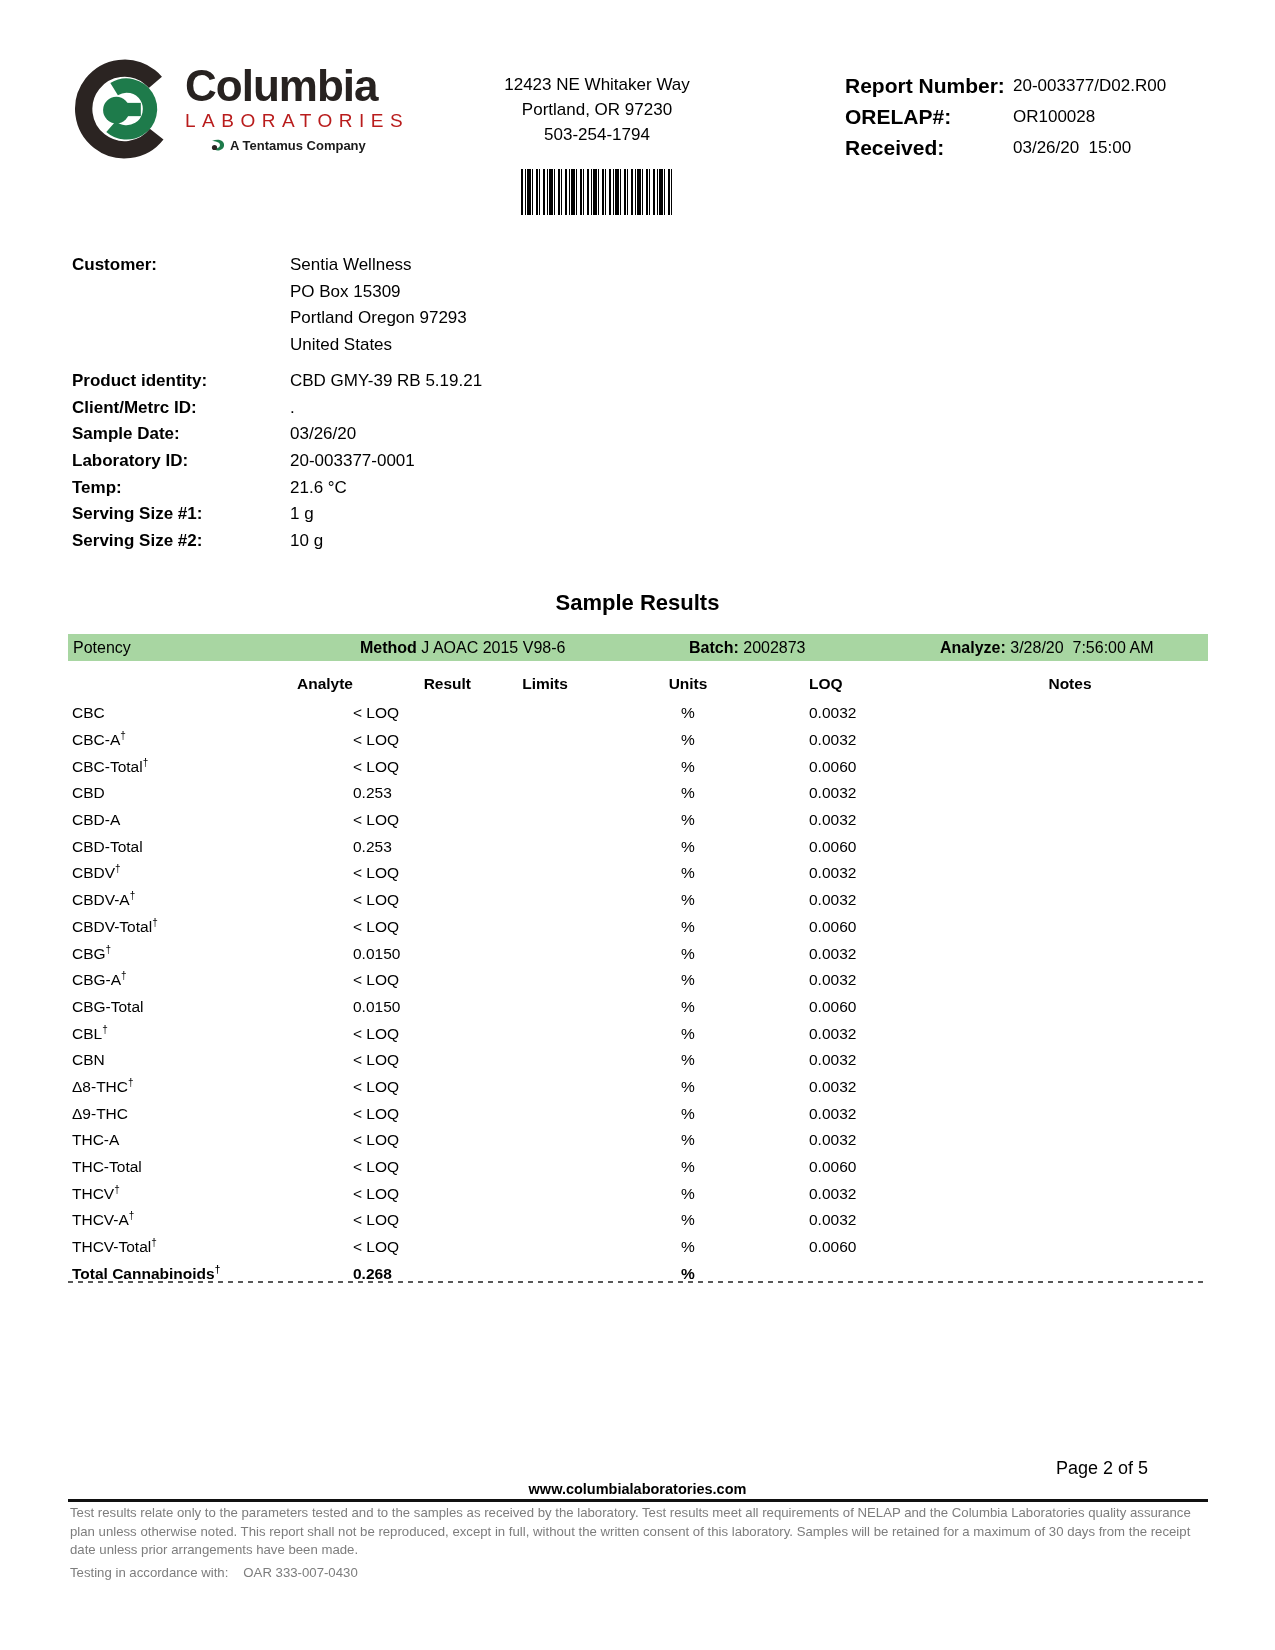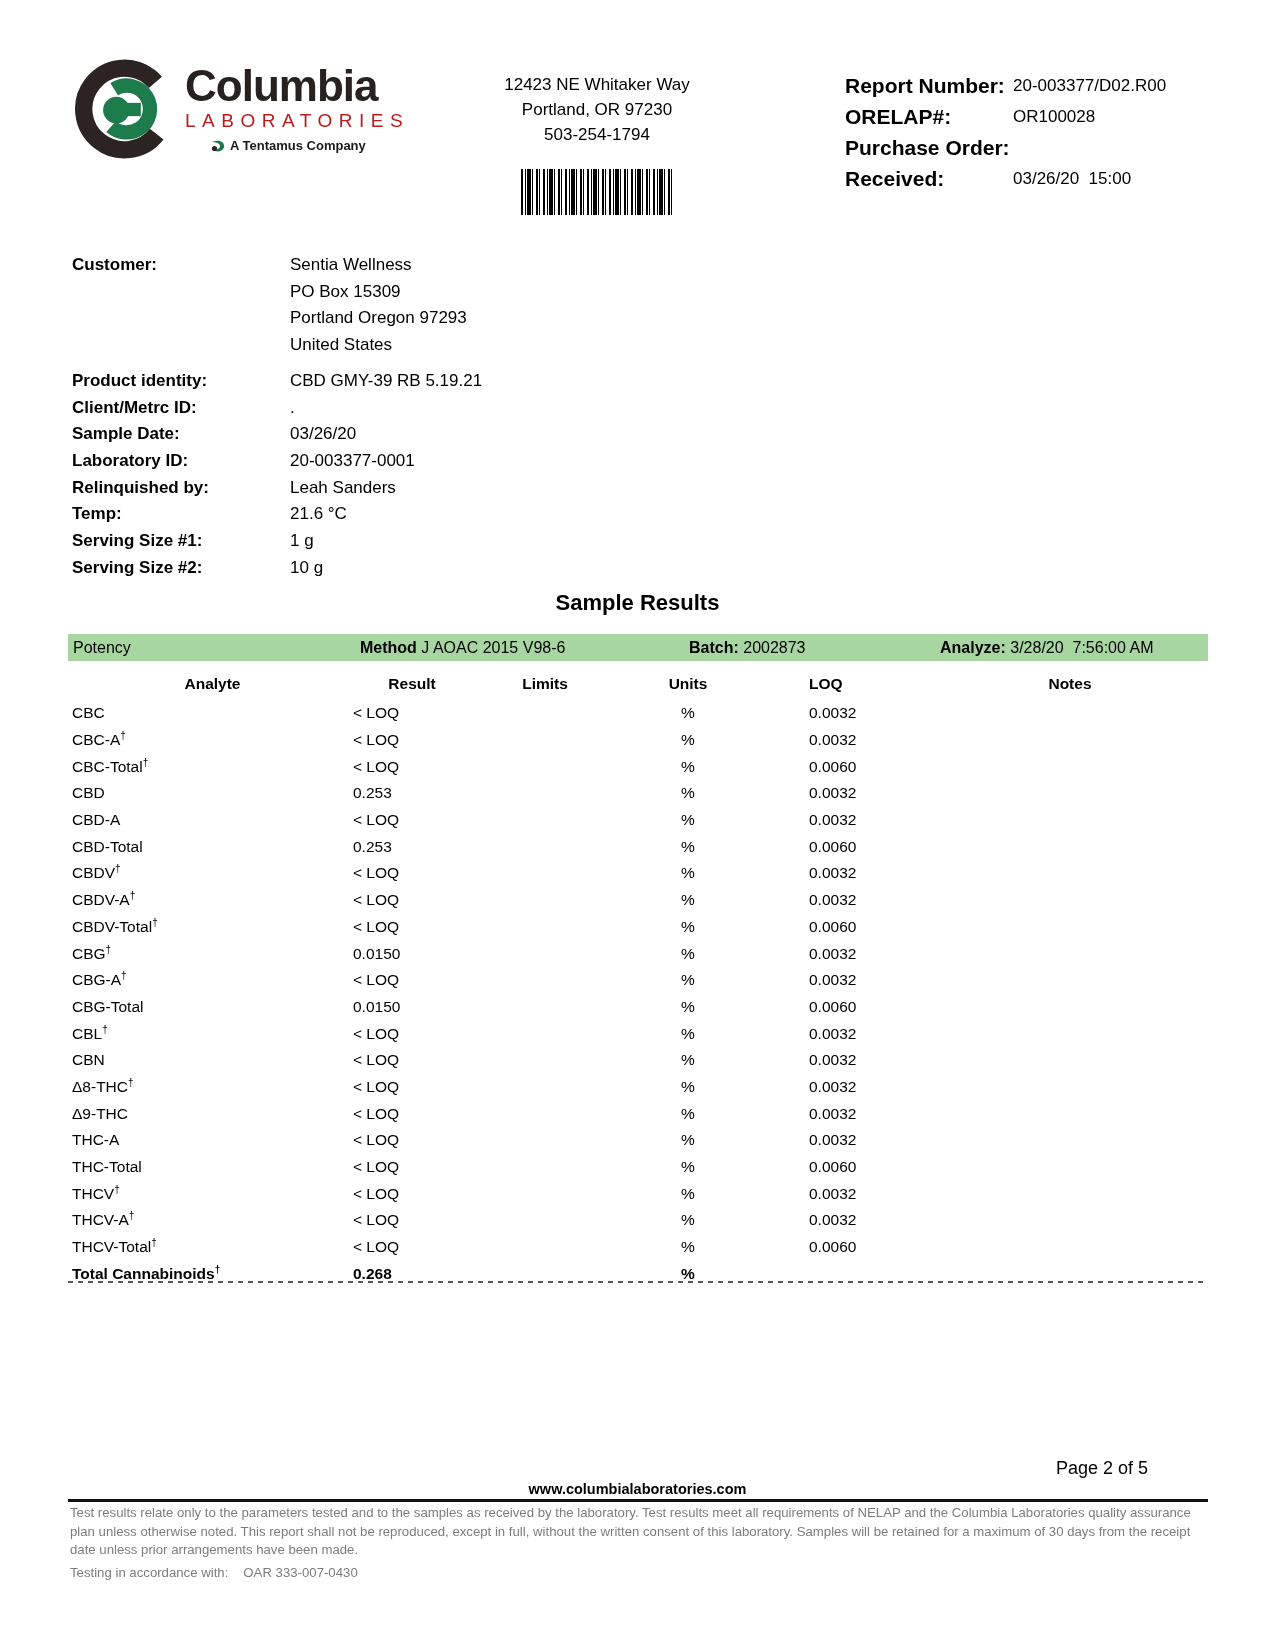--- a/index.html
+++ b/index.html
@@ -10,21 +10,21 @@
     background:#fff; overflow:hidden;
   }
 
   
   .header { position:absolute; top:58px; left:72px; right:70px; display:flex; }
   .logo { width:390px; display:flex; align-items:flex-start; }
   .logo-mark { width:105px; height:102px; flex:0 0 auto; }
   .logo-text { margin-left:8px; padding-top:6px; }
   .logo-name { font-size:44px; font-weight:bold; color:#272220; letter-spacing:-1px; line-height:1.0; }
   .logo-sub { font-size:19px; color:#b91c1c; letter-spacing:6.5px; margin-top:2px; }
-  .logo-tagline { display:flex; align-items:flex-end; gap:4px; margin-top:6px; margin-left:26px; }
+  .logo-tagline { display:flex; align-items:flex-start; gap:4px; margin-top:6px; margin-left:26px; }
   .logo-tagline span { font-size:13px; font-weight:bold; color:#1a1a1a; }
   .addr-block { width:270px; text-align:center; padding-top:14px; }
   .addr { font-size:17px; line-height:25px; }
   .barcode { width:152px; height:46px; margin:22px auto 0;
     background:repeating-linear-gradient(90deg,
       #000 0 2px, #fff 2px 4px, #000 4px 5px, #fff 5px 6px,
       #000 6px 10px, #fff 10px 11px, #000 11px 12px, #fff 12px 15px,
       #000 15px 17px, #fff 17px 18px, #000 18px 19px, #fff 19px 22px);
   }
   .report-info { margin-left:auto; width:360px; padding-top:12px; }
@@ -51,21 +51,21 @@
   .seg-batch { left:621px; }
   .seg-analyze { left:872px; }
 
   .results-table { position:absolute; top:668px; left:68px; width:1140px;
     border-collapse:collapse; table-layout:fixed; font-size:15.5px; }
   .results-table col.c-analyte { width:285px; }
   .results-table col.c-result  { width:118px; }
   .results-table col.c-limits  { width:148px; }
   .results-table col.c-units   { width:138px; }
   .results-table col.c-loq     { width:175px; }
-  .results-table th { font-weight:bold; text-align:center; height:27px; vertical-align:middle; }
+  .results-table th { font-weight:bold; text-align:right; height:27px; vertical-align:middle; }
   .results-table td { height:26.7px; vertical-align:middle; }
   .results-table .c-limits, .results-table .c-units, .results-table .c-notes { text-align:center; }
   .results-table .c-loq { text-align:left; padding-left:52px; }
   .results-table thead th { height:32px; }
   .results-table tr.bold td { font-weight:bold; }
   .results-table td.c-analyte { padding-left:4px; }
   .results-table th.c-analyte { padding-left:4px; }
   sup.dag { font-size:10px; vertical-align:super; line-height:0; }
 
   .dashed-divider { position:absolute; top:1280px; left:68px; width:1140px; height:3px;
@@ -122,24 +122,20 @@
     <div class="report-info">
         <div class="ri-row">
           <div class="ri-label">Report Number:</div>
           <div class="ri-value">20-003377/D02.R00</div>
         </div>
         <div class="ri-row">
           <div class="ri-label">ORELAP#:</div>
           <div class="ri-value">OR100028</div>
         </div>
         <div class="ri-row">
-          <div class="ri-label">Purchase Order:</div>
-          <div class="ri-value"></div>
-        </div>
-        <div class="ri-row">
           <div class="ri-label">Received:</div>
           <div class="ri-value">03/26/20  15:00</div>
         </div>
       </div>
   </div>
 
   <div class="meta">
     <div class="meta-row">
       <div class="meta-label">Customer:</div>
       <div class="meta-value"><div>Sentia Wellness</div><div>PO Box 15309</div><div>Portland Oregon 97293</div><div>United States</div></div>
@@ -154,24 +150,20 @@
           <div class="meta-label">Client/Metrc ID:</div>
           <div class="meta-value">.</div>
         </div>
         <div class="meta-row">
           <div class="meta-label">Sample Date:</div>
           <div class="meta-value">03/26/20</div>
         </div>
         <div class="meta-row">
           <div class="meta-label">Laboratory ID:</div>
           <div class="meta-value">20-003377-0001</div>
-        </div>
-        <div class="meta-row">
-          <div class="meta-label">Relinquished by:</div>
-          <div class="meta-value">Leah Sanders</div>
         </div>
         <div class="meta-row">
           <div class="meta-label">Temp:</div>
           <div class="meta-value">21.6 °C</div>
         </div>
         <div class="meta-row">
           <div class="meta-label">Serving Size #1:</div>
           <div class="meta-value">1 g</div>
         </div>
         <div class="meta-row">

